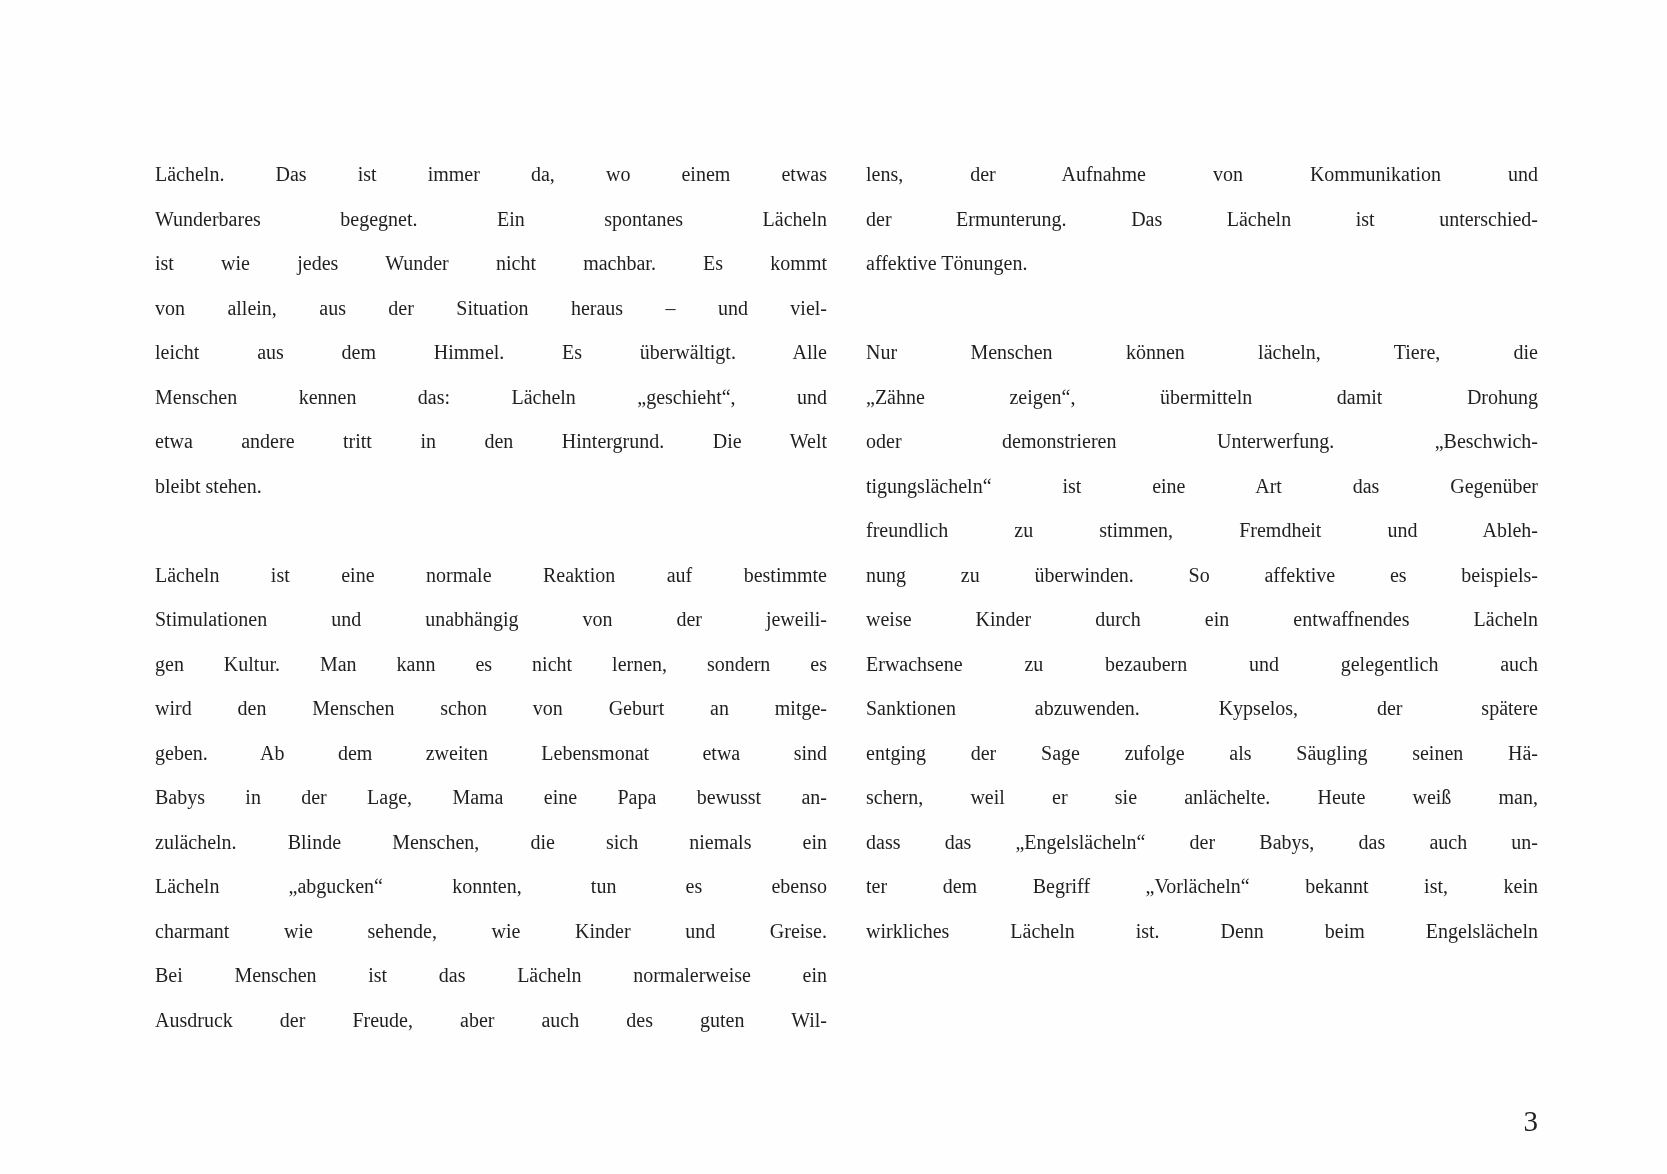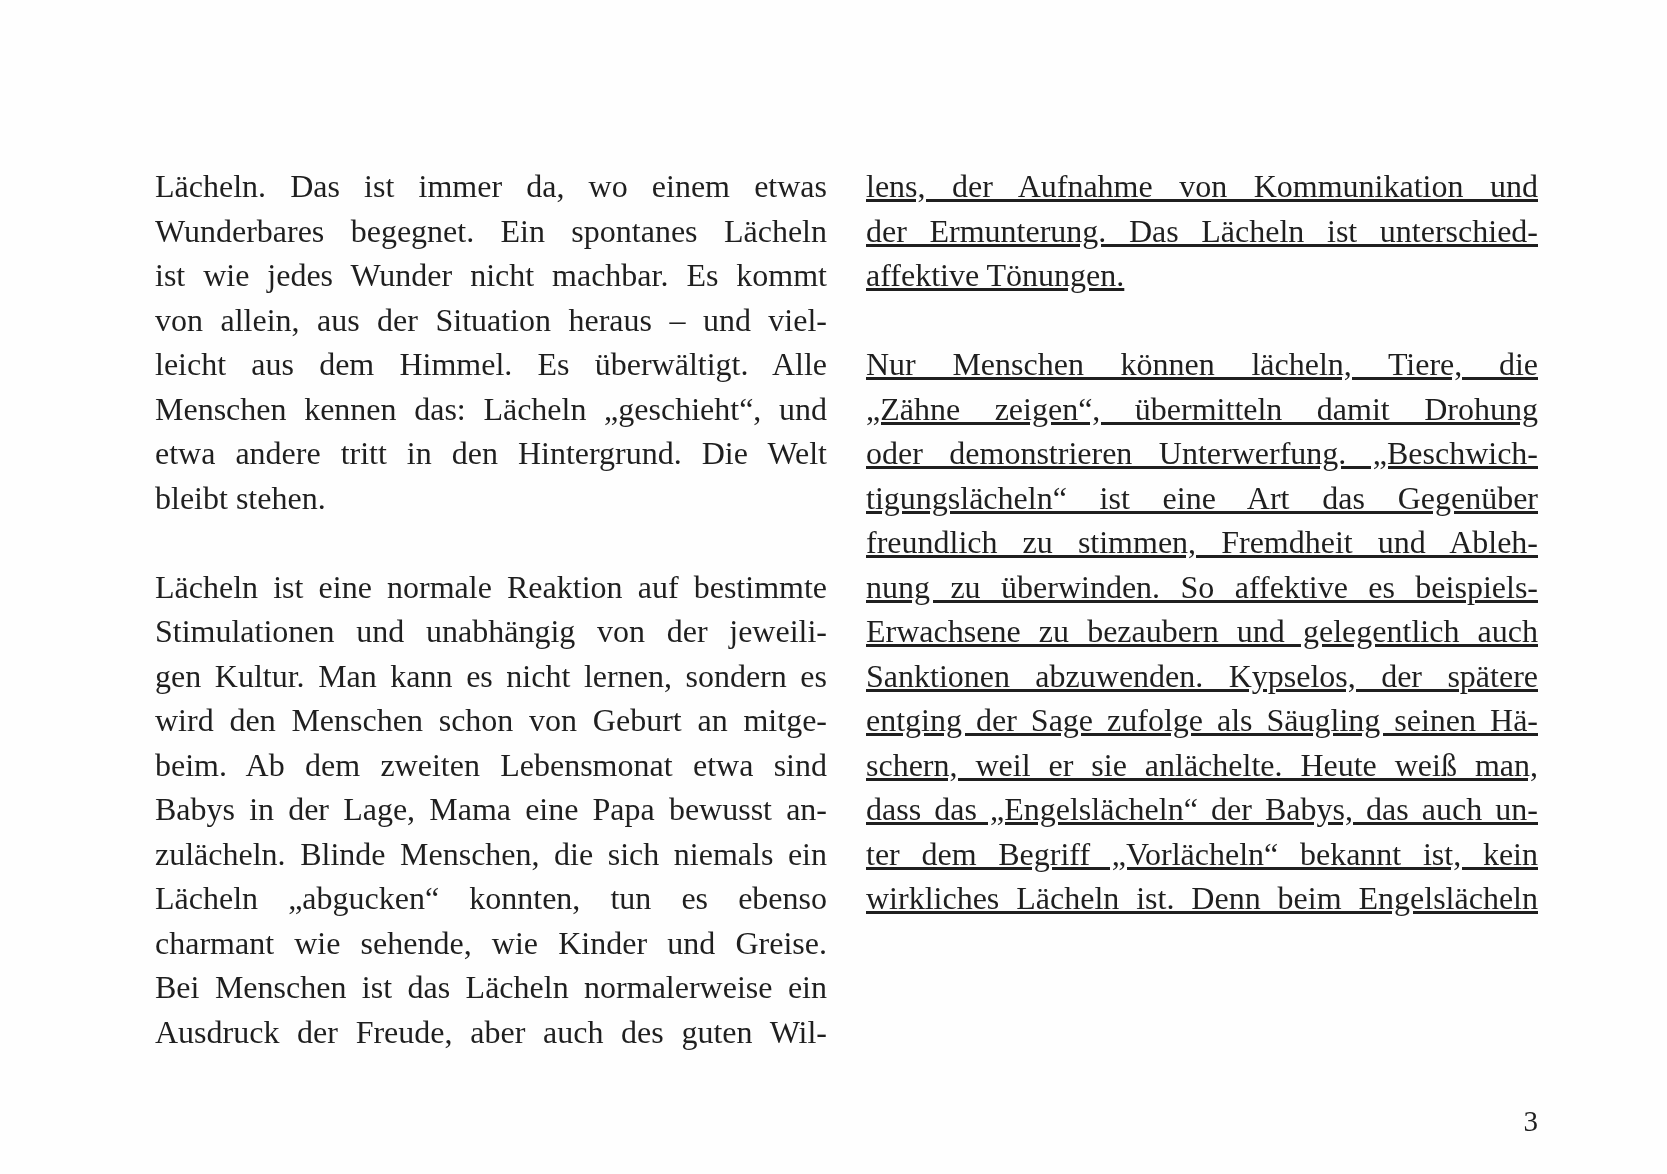--- a/index.html
+++ b/index.html
@@ -14,27 +14,27 @@
     color: #1f1f1f;
     position: relative;
     overflow: hidden;
   }
   .page {
     position: absolute;
     inset: 0;
   }
   .col {
     position: absolute;
-    top: 164px;
+    top: 152px;
     width: 672px;
-    font-size: 32px;
+    font-size: 20px;
     line-height: 44.5px;
   }
   .col-left  { left: 155px; }
-  .col-right { left: 866px; text-decoration: underline; }
+  .col-right { left: 866px; }
   .para {
     margin: 0 0 44.5px 0;
   }
   .line {
     text-align: justify;
     text-align-last: justify;
     white-space: normal;
   }
   
   .para.complete .line:last-child {
@@ -67,21 +67,21 @@
         <div class="line">Menschen kennen das: Lächeln „geschieht“, und</div>
         <div class="line">etwa andere tritt in den Hintergrund. Die Welt</div>
         <div class="line">bleibt stehen.</div>
       </div>
     <div class="para">
 
     <div class="line">Lächeln ist eine normale Reaktion auf bestimmte</div>
         <div class="line">Stimulationen und unabhängig von der jeweili-</div>
         <div class="line">gen Kultur. Man kann es nicht lernen, sondern es</div>
         <div class="line">wird den Menschen schon von Geburt an mitge-</div>
-        <div class="line">beim. Ab dem zweiten Lebensmonat etwa sind</div>
+        <div class="line">geben. Ab dem zweiten Lebensmonat etwa sind</div>
         <div class="line">Babys in der Lage, Mama eine Papa bewusst an-</div>
         <div class="line">zulächeln. Blinde Menschen, die sich niemals ein</div>
         <div class="line">Lächeln „abgucken“ konnten, tun es ebenso</div>
         <div class="line">charmant wie sehende, wie Kinder und Greise.</div>
         <div class="line">Bei Menschen ist das Lächeln normalerweise ein</div>
         <div class="line">Ausdruck der Freude, aber auch des guten Wil-</div>
       </div>
   </div>
 
   <div class="col col-right">
@@ -92,20 +92,21 @@
         <div class="line">affektive Tönungen.</div>
       </div>
     <div class="para">
 
     <div class="line">Nur Menschen können lächeln, Tiere, die</div>
         <div class="line">„Zähne zeigen“, übermitteln damit Drohung</div>
         <div class="line">oder demonstrieren Unterwerfung. „Beschwich-</div>
         <div class="line">tigungslächeln“ ist eine Art das Gegenüber</div>
         <div class="line">freundlich zu stimmen, Fremdheit und Ableh-</div>
         <div class="line">nung zu überwinden. So affektive es beispiels-</div>
+        <div class="line">weise Kinder durch ein entwaffnendes Lächeln</div>
         <div class="line">Erwachsene zu bezaubern und gelegentlich auch</div>
         <div class="line">Sanktionen abzuwenden. Kypselos, der spätere</div>
         <div class="line">entging der Sage zufolge als Säugling seinen Hä-</div>
         <div class="line">schern, weil er sie anlächelte. Heute weiß man,</div>
         <div class="line">dass das „Engelslächeln“ der Babys, das auch un-</div>
         <div class="line">ter dem Begriff „Vorlächeln“ bekannt ist, kein</div>
         <div class="line">wirkliches Lächeln ist. Denn beim Engelslächeln</div>
       </div>
   </div>
 

